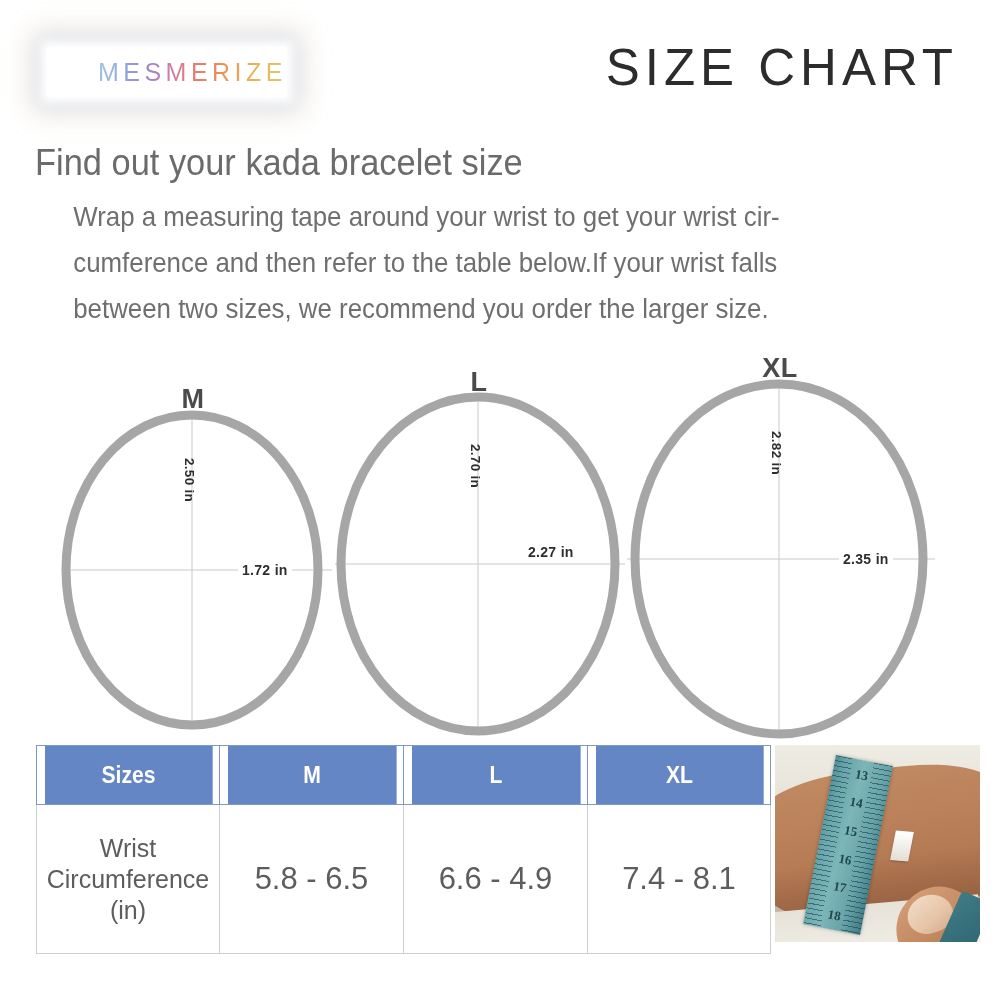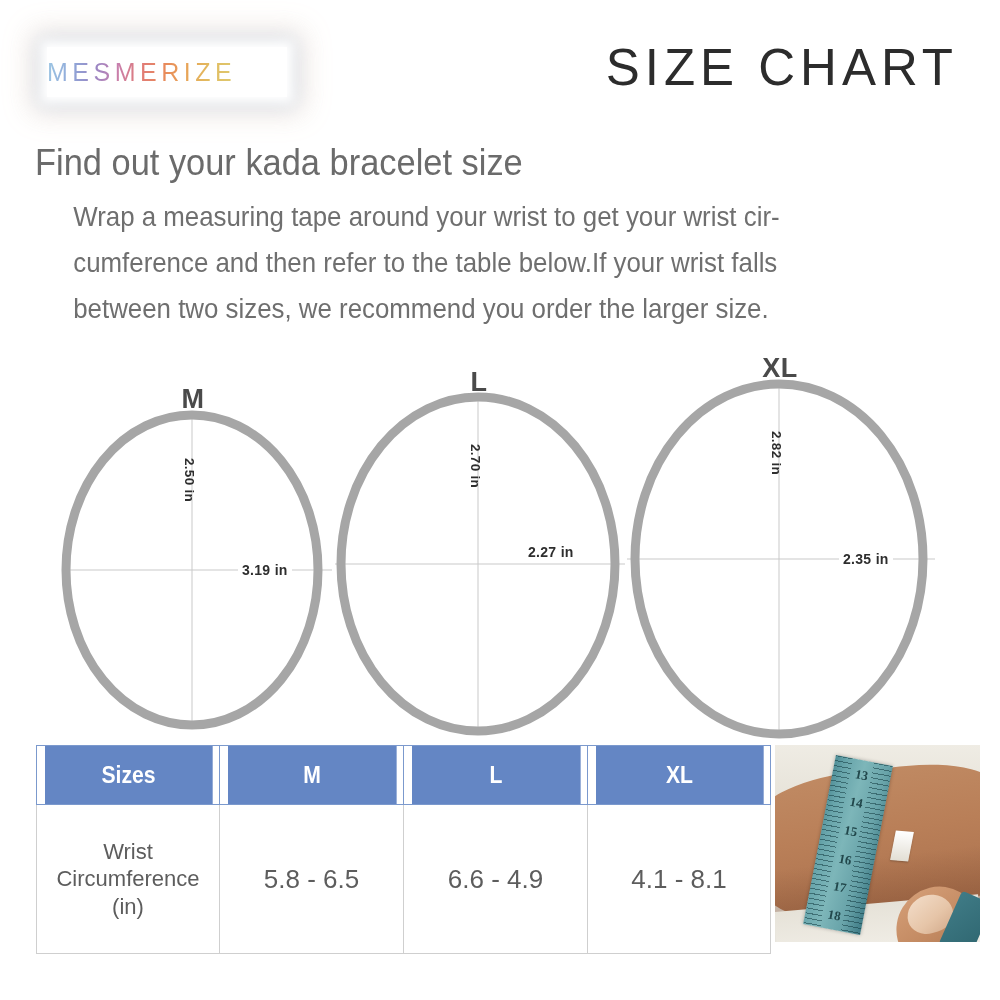--- a/index.html
+++ b/index.html
@@ -20,21 +20,21 @@
   
   #brand-logo {
     position: absolute;
     left: 47px;
     top: 47px;
     width: 240px;
     height: 50px;
     background: #ffffff;
     display: flex;
     align-items: center;
-    justify-content: flex-start;
+    justify-content: flex-end;
     box-shadow:
       0 0 10px 6px rgba(255,255,255,1),
       0 0 22px 12px rgba(140,190,235,0.30),
       0 0 30px 16px rgba(235,170,120,0.22);
   }
   #brand-logo .brand-text {
     font-family: "Liberation Sans", sans-serif;
     font-size: 25px;
     letter-spacing: 4.5px;
     font-weight: 400;
@@ -156,28 +156,28 @@
     color: #ffffff;
     font-size: 23px;
     font-weight: 700;
     height: 56px;
     border-color: #7b99cd;
     transform: scaleX(0.92);
   }
   #size-table tbody td {
     background: #ffffff;
     color: #5d5d5d;
-    font-size: 26px;
+    font-size: 31px;
     font-weight: 400;
     height: 140px;
     padding: 4px 2px;
     line-height: 1.24;
   }
   #size-table tbody td.rowhead {
-    font-size: 22px;
+    font-size: 25px;
   }
   #size-table tbody td .stack { display: block; }
 
   
   #wrist-photo {
     position: absolute;
     left: 775px;
     top: 745px;
     width: 205px;
     height: 197px;
@@ -281,21 +281,21 @@
 <div id="ovals">
 
   <div class="oval-group" style="left:60px; top:38px; width:265px; height:340px;">
     <div class="oval-label" style="left:133px; top:-6px;">M</div>
     <svg class="oval-svg" width="285" height="345" viewBox="0 0 285 345">
       <line x1="132" y1="26" x2="132" y2="333" stroke="#c9c9c9" stroke-width="1"></line>
       <line x1="2" y1="180" x2="272" y2="180" stroke="#c9c9c9" stroke-width="1"></line>
       <ellipse cx="132" cy="180" rx="126" ry="155" fill="none" stroke="#a6a6a6" stroke-width="9"></ellipse>
     </svg>
     <div class="dim-v" style="left:137px; top:68px;">2.50 in</div>
-    <div class="dim-h" style="left:178px; top:172px;">3.19 in</div>
+    <div class="dim-h" style="left:178px; top:172px;">1.72 in</div>
   </div>
 
   <div class="oval-group" style="left:333px; top:20px; width:290px; height:368px;">
     <div class="oval-label" style="left:146px; top:-5px;">L</div>
     <svg class="oval-svg" width="310" height="372" viewBox="0 0 310 372">
       <line x1="145" y1="26" x2="145" y2="358" stroke="#c9c9c9" stroke-width="1"></line>
       <line x1="2" y1="192" x2="292" y2="192" stroke="#c9c9c9" stroke-width="1"></line>
       <ellipse cx="145" cy="192" rx="137" ry="167" fill="none" stroke="#a6a6a6" stroke-width="9"></ellipse>
     </svg>
     <div class="dim-v" style="left:150px; top:72px;">2.70 in</div>
@@ -332,21 +332,21 @@
   </thead>
   <tbody>
     <tr>
       <td class="rowhead">
         <span class="stack">Wrist</span>
         <span class="stack">Circumference</span>
         <span class="stack">(in)</span>
       </td>
       <td>5.8 - 6.5</td>
       <td>6.6 - 4.9</td>
-      <td>4.1 - 8.1</td>
+      <td>7.4 - 8.1</td>
     </tr>
   </tbody>
 </table>
 
 <div id="wrist-photo">
   <div class="ph ph-bg-top"></div>
   <div class="ph ph-arm"></div>
   <div class="ph ph-arm-shade"></div>
   <div class="ph ph-bg-bottom"></div>
   <div class="ph ph-tape"></div>

